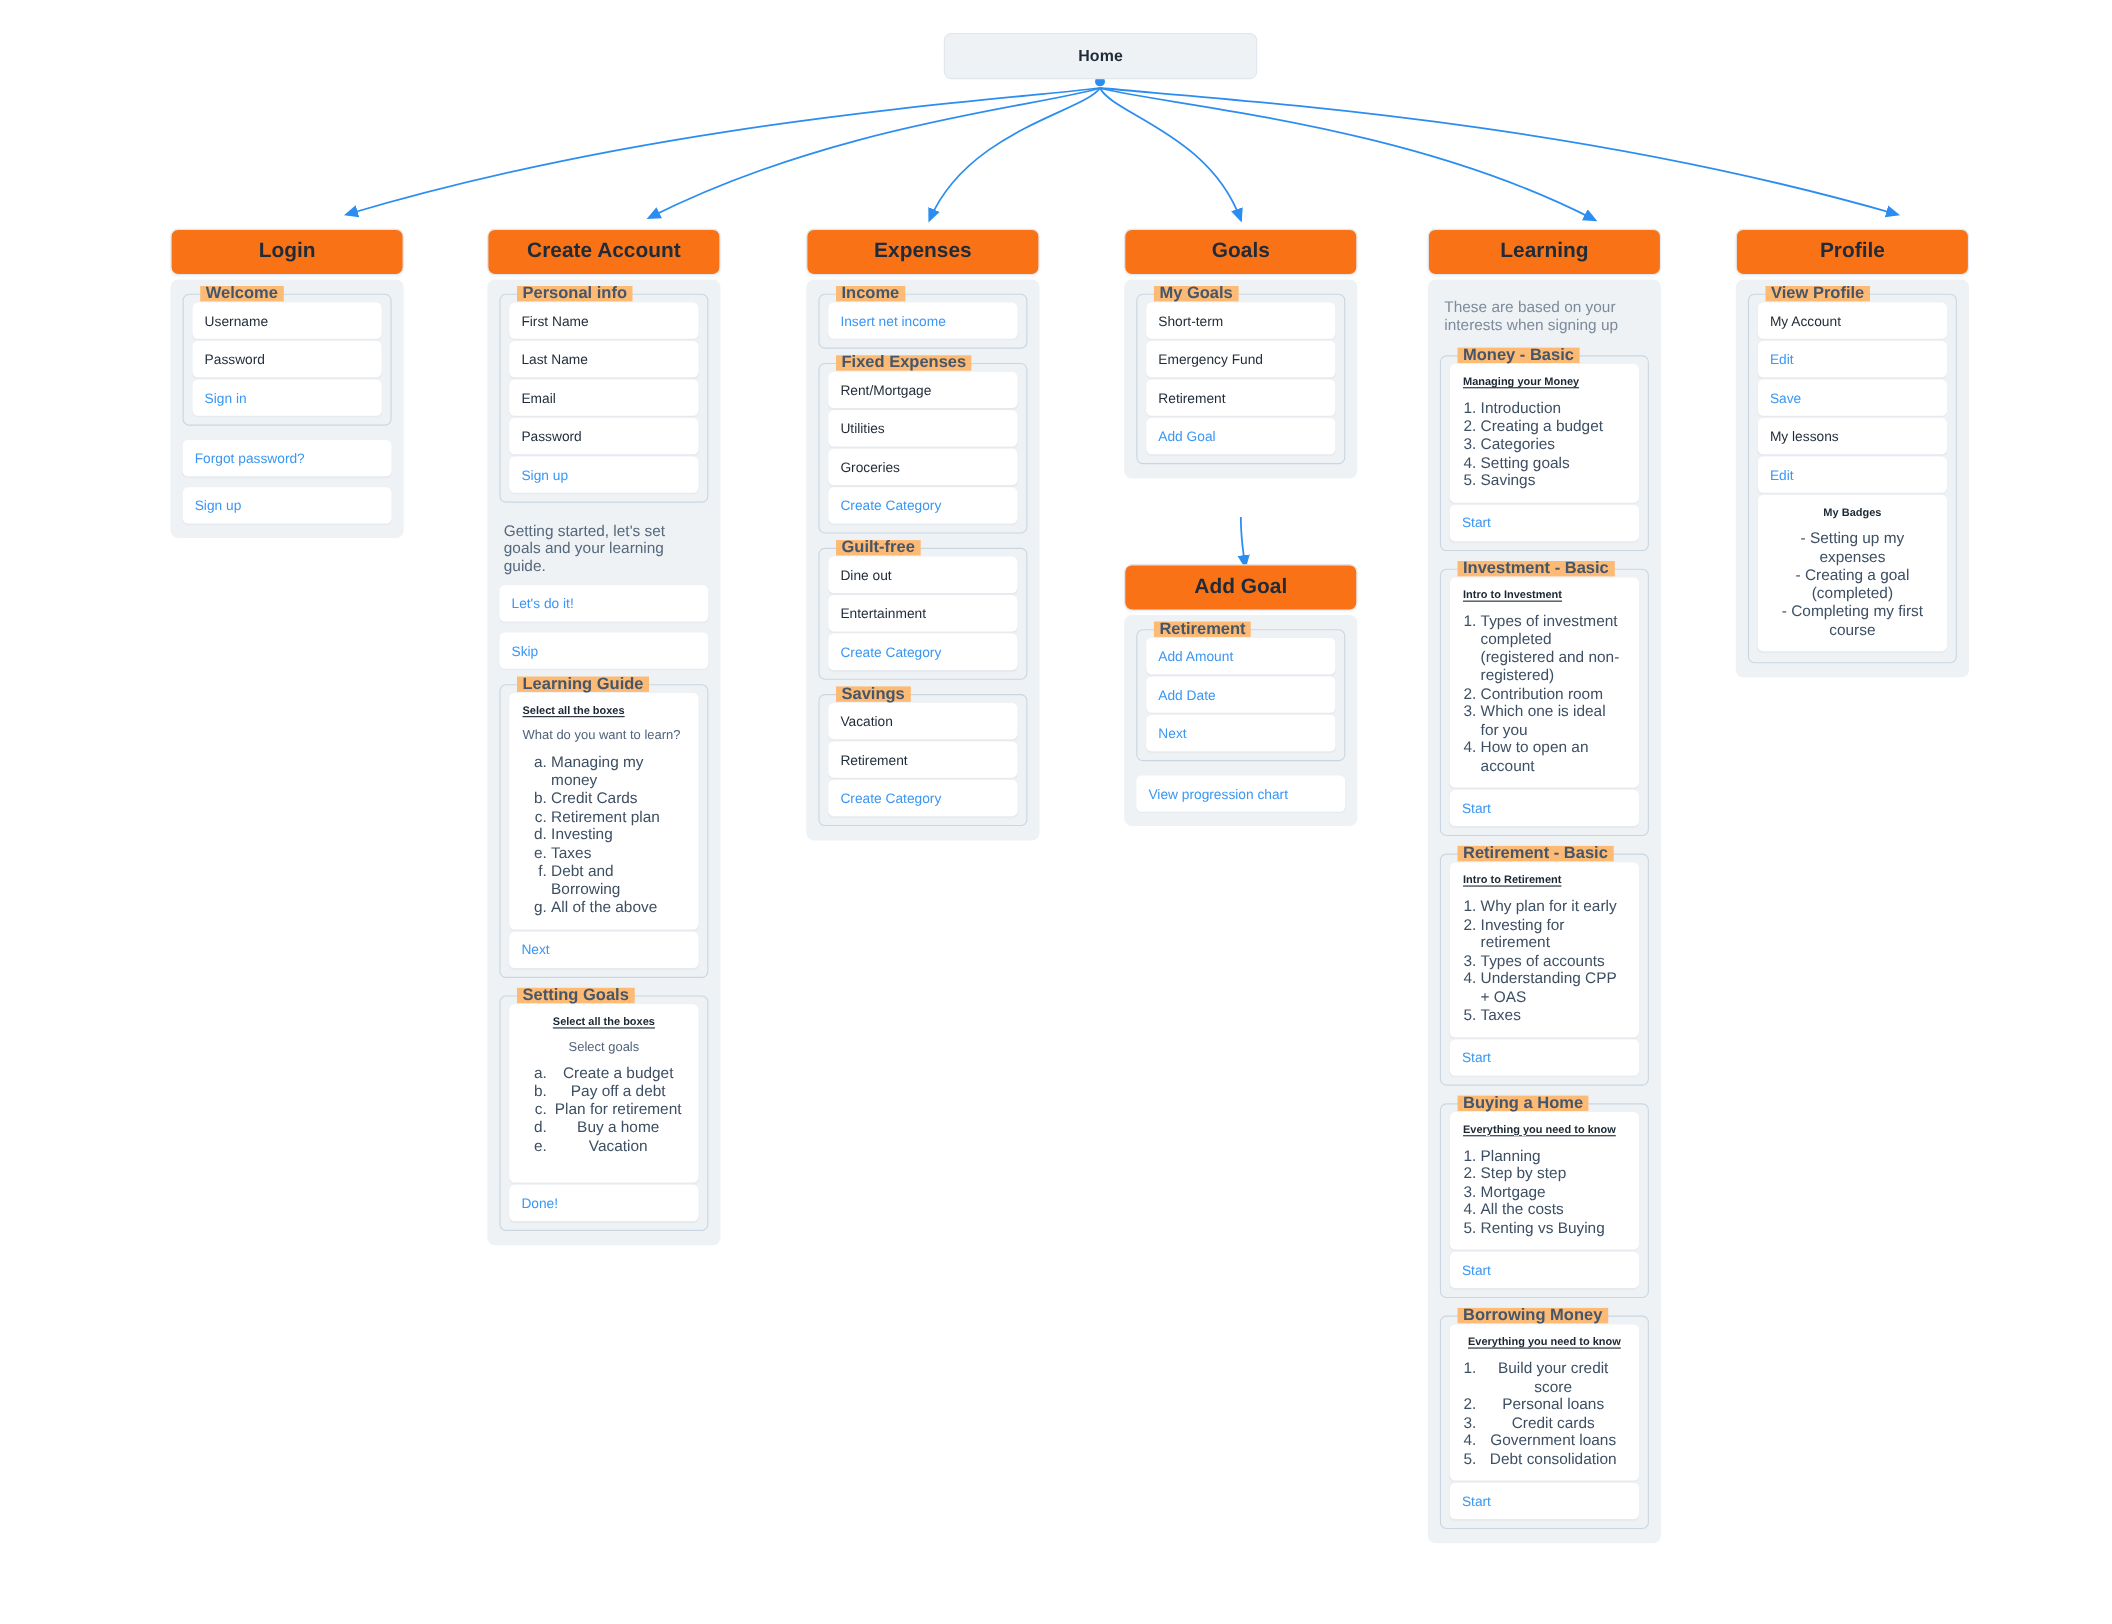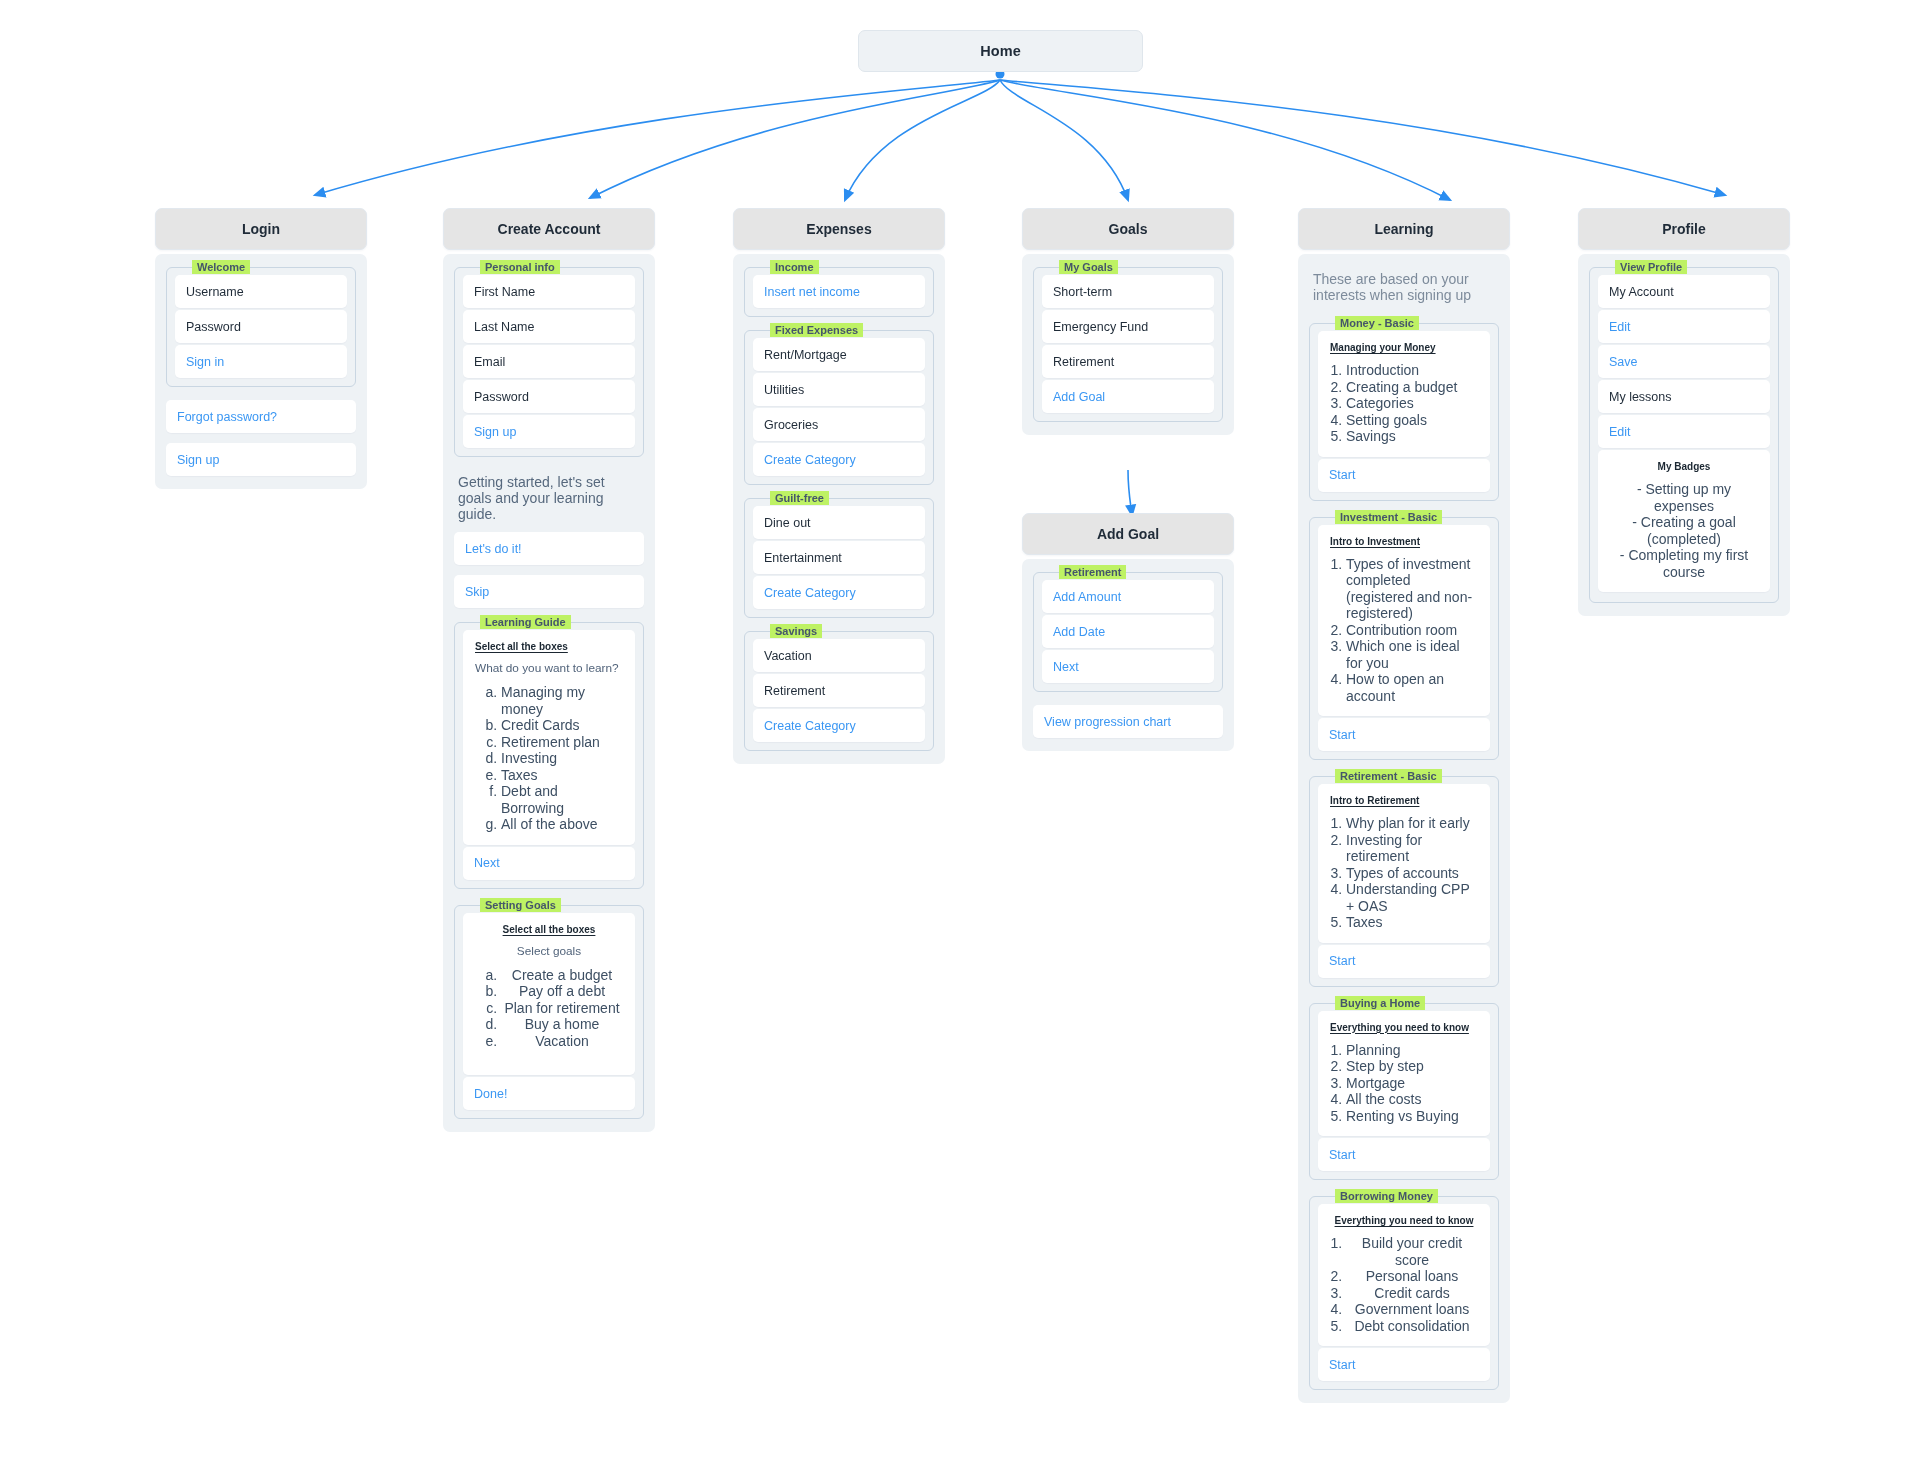--- a/index.html
+++ b/index.html
@@ -21,26 +21,26 @@
   .header-card{
     background:#eef2f5;
     border:1px solid #dfe6ec;
     border-radius:7px;
     height:42px;
     display:flex; align-items:center; justify-content:center;
     font-size:14.5px; font-weight:700; color:#1f2b38;
     letter-spacing:.1px;
   }
   .screen-header{
-    background:#e5e5e5;
+    background:#f97316;
     border:1px solid #e2e8ee;
     border-radius:7px;
     height:42px;
     display:flex; align-items:center; justify-content:center;
-    font-size:14px; font-weight:700; color:#1f2b38;
+    font-size:19px; font-weight:700; color:#1f2b38;
     box-shadow:0 1px 2px rgba(40,60,90,.05);
   }
 
   .panel{
     background:#eef2f5;
     border-radius:7px;
     padding:13px 11px 13px 11px;
     margin-top:4px;
   }
 
@@ -48,24 +48,24 @@
   .group{
     border:1px solid #c9d6e2;
     border-radius:6px;
     padding:7px 8px 8px 8px;
     margin-bottom:13px;
     position:relative;
   }
   .group:last-child{ margin-bottom:0;text-align:center; }
   .group > .legend{
     position:absolute;
-    top:-8px; left:25px;
-    background:#bef264;
+    top:-8px; left:15px;
+    background:#fdba74;
     padding:0 5px;
-    font-size:11px;
+    font-size:15px;
     font-weight:700;
     color:#45566a;
     line-height:14px;
     white-space:nowrap;
   }
 
   .row{
     background:#ffffff;
     border-radius:5px;
     height:33px;

